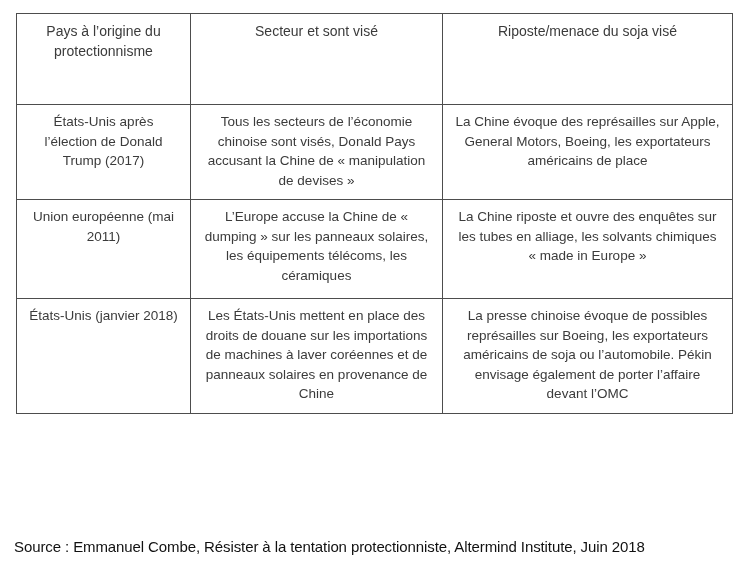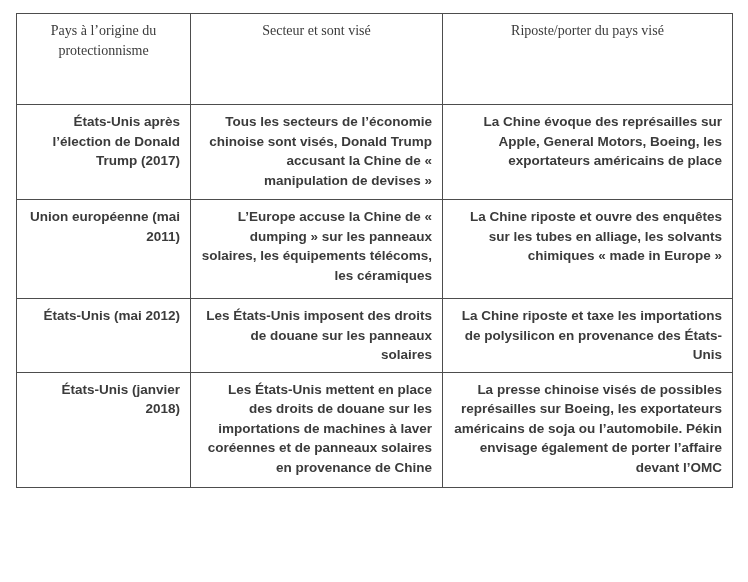--- a/index.html
+++ b/index.html
@@ -33,25 +33,23 @@
   table.protection-table td {
     border: 1px solid #4d4d4d;
     vertical-align: top;
     padding: 7px 10px 7px 10px;
     font-weight: normal;
   }
   table.protection-table th {
     text-align: center;
     height: 76px;
     font-size: 14px;
-    font-family: Liberation Serif, serif;
   }
   table.protection-table td {
-    text-align: right;
-    font-weight: bold;
+    text-align: center;
   }
   tr.r1 td { height: 80px; }
   tr.r2 td { height: 84px; }
   tr.r3 td { height: 50px; }
   tr.r4 td { height: 100px; }
   .source-line {
     position: absolute;
     left: 14px;
     top: 538px;
     width: 730px;
@@ -69,41 +67,37 @@
   <table class="protection-table">
     <colgroup>
       <col class="c1">
       <col class="c2">
       <col class="c3">
     </colgroup>
     <thead>
       <tr>
         <th>Pays à l’origine du protectionnisme</th>
         <th>Secteur et sont visé</th>
-        <th>Riposte/porter du pays visé</th>
+        <th>Riposte/menace du soja visé</th>
       </tr>
     </thead>
     <tbody>
       <tr class="r1">
         <td>États-Unis après l’élection de Donald Trump (2017)</td>
-        <td>Tous les secteurs de l’économie chinoise sont visés, Donald Trump accusant la Chine de « manipulation de devises »</td>
+        <td>Tous les secteurs de l’économie chinoise sont visés, Donald Pays accusant la Chine de « manipulation de devises »</td>
         <td>La Chine évoque des représailles sur Apple, General Motors, Boeing, les exportateurs américains de place</td>
       </tr>
       <tr class="r2">
         <td>Union européenne (mai 2011)</td>
         <td>L’Europe accuse la Chine de « dumping » sur les panneaux solaires, les équipements télécoms, les céramiques</td>
         <td>La Chine riposte et ouvre des enquêtes sur les tubes en alliage, les solvants chimiques « made in Europe »</td>
       </tr>
-      <tr class="r3">
-        <td>États-Unis (mai 2012)</td>
-        <td>Les États-Unis imposent des droits de douane sur les panneaux solaires</td>
-        <td>La Chine riposte et taxe les importations de polysilicon en provenance des États-Unis</td>
-      </tr>
       <tr class="r4">
         <td>États-Unis (janvier 2018)</td>
         <td>Les États-Unis mettent en place des droits de douane sur les importations de machines à laver coréennes et de panneaux solaires en provenance de Chine</td>
-        <td>La presse chinoise visés de possibles représailles sur Boeing, les exportateurs américains de soja ou l’automobile. Pékin envisage également de porter l’affaire devant l’OMC</td>
+        <td>La presse chinoise évoque de possibles représailles sur Boeing, les exportateurs américains de soja ou l’automobile. Pékin envisage également de porter l’affaire devant l’OMC</td>
       </tr>
     </tbody>
   </table>
 
+  <div class="source-line">Source : Emmanuel Combe, Résister à la tentation protectionniste, Altermind Institute, Juin 2018</div>
 
 </div>
 
 </body></html>

